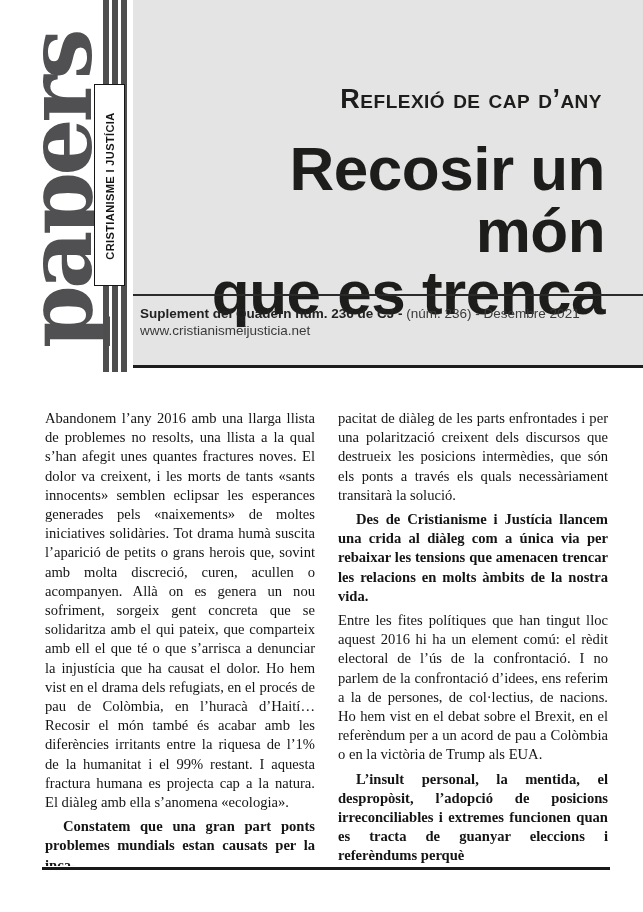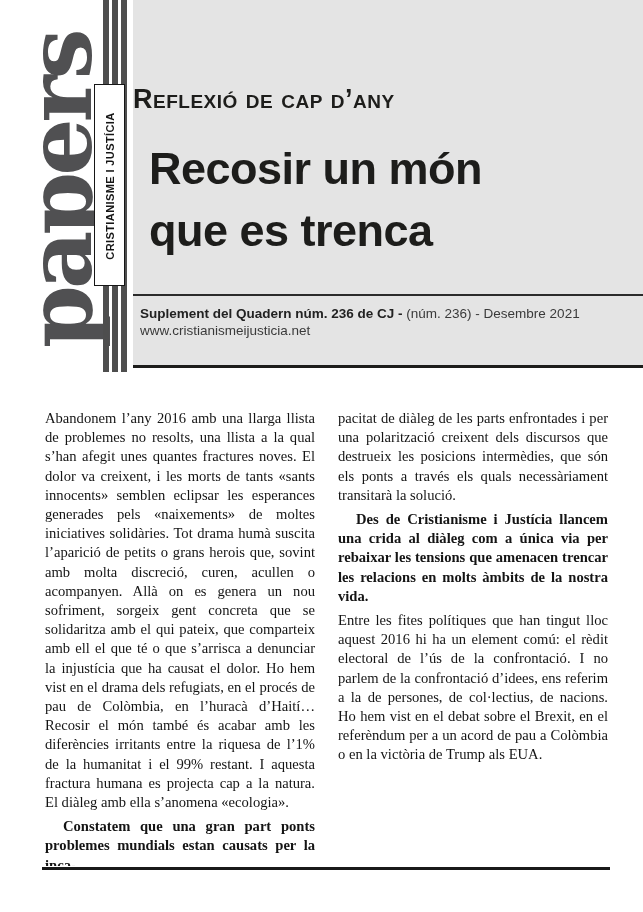--- a/index.html
+++ b/index.html
@@ -38,27 +38,27 @@
     font-size:11px;font-weight:bold;letter-spacing:0.4px;line-height:25px;
     text-align:center;color:#161616;white-space:nowrap;
   }
 
   
   .panel{
     position:absolute;left:133px;top:0;width:510px;height:368px;
     background:var(--panel_gray);border-bottom:3px solid var(--ink);
   }
   .kicker{
-    position:absolute;top:84px;left:0;right:41px;
+    position:absolute;top:84px;left:0;right:41px;text-align:right;
     font-weight:bold;font-variant:small-caps;font-size:27px;
     letter-spacing:0.5px;color:var(--ink);
   }
   .title{
-    position:absolute;top:138px;left:0;right:38px;
-    font-weight:bold;font-size:45px;line-height:62px;letter-spacing:-0.5px;
+    position:absolute;top:138px;left:0;right:38px;text-align:right;
+    font-weight:bold;font-size:62px;line-height:62px;letter-spacing:-0.5px;
     color:var(--ink);
     padding-left:16px;
   }
   .panel-rule{position:absolute;top:294px;left:0;width:100%;height:2px;background:#2b2b2b;}
   .imprint{
     position:absolute;top:305px;left:7px;right:4px;
     font-size:13.5px;line-height:17px;color:#3a3a3a;
   }
   .imprint b{color:#222;}
 
@@ -112,17 +112,18 @@
 
   <div class="article">
     <div class="col">
         <p>Abandonem l’any 2016 amb una llarga llista de problemes no resolts, una llista a la qual s’han afegit unes quantes fractures noves. El dolor va creixent, i les morts de tants «sants innocents» semblen eclipsar les esperances generades pels «naixements» de moltes iniciatives solidàries. Tot drama humà suscita l’aparició de petits o grans herois que, sovint amb molta discreció, curen, acullen o acompanyen. Allà on es genera un nou sofriment, sorgeix gent concreta que se solidaritza amb el qui pateix, que comparteix amb ell el que té o que s’arrisca a denunciar la injustícia que ha causat el dolor. Ho hem vist en el drama dels refugiats, en el procés de pau de Colòmbia, en l’huracà d’Haití… Recosir el món també és acabar amb les diferències irritants entre la riquesa de l’1% de la humanitat i el 99% restant. I aquesta fractura humana es projecta cap a la natura. El diàleg amb ella s’anomena «ecologia».</p>
         <p class="indent">Constatem que una gran part ponts problemes mundials estan causats per la inca-</p>
       </div>
     <div class="col">
         <p>pacitat de diàleg de les parts enfrontades i per una polarització creixent dels discursos que destrueix les posicions intermèdies, que són els ponts a través els quals necessàriament transitarà la solució.</p>
         <p class="indent">Des de Cristianisme i Justícia llancem una crida al diàleg com a única via per rebaixar les tensions que amenacen trencar les relacions en molts àmbits de la nostra vida.</p>
         <p>Entre les fites polítiques que han tingut lloc aquest 2016 hi ha un element comú: el rèdit electoral de l’ús de la confrontació. I no parlem de la confrontació d’idees, ens referim a la de persones, de col·lectius, de nacions. Ho hem vist en el debat sobre el Brexit, en el referèndum per a un acord de pau a Colòmbia o en la victòria de Trump als EUA.</p>
+        <p class="indent">L’insult personal, la mentida, el despropòsit, l’adopció de posicions irreconciliables i extremes funcionen quan es tracta de guanyar eleccions i referèndums perquè</p>
       </div>
   </div>
 
   <div class="bottom-rule"></div>
 </div>
 
 </body></html>

